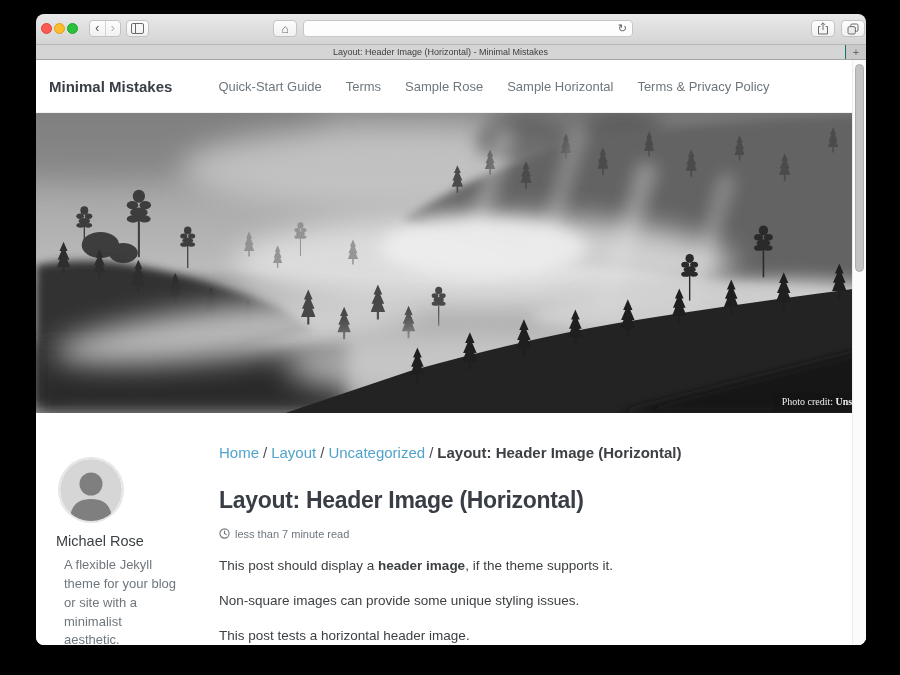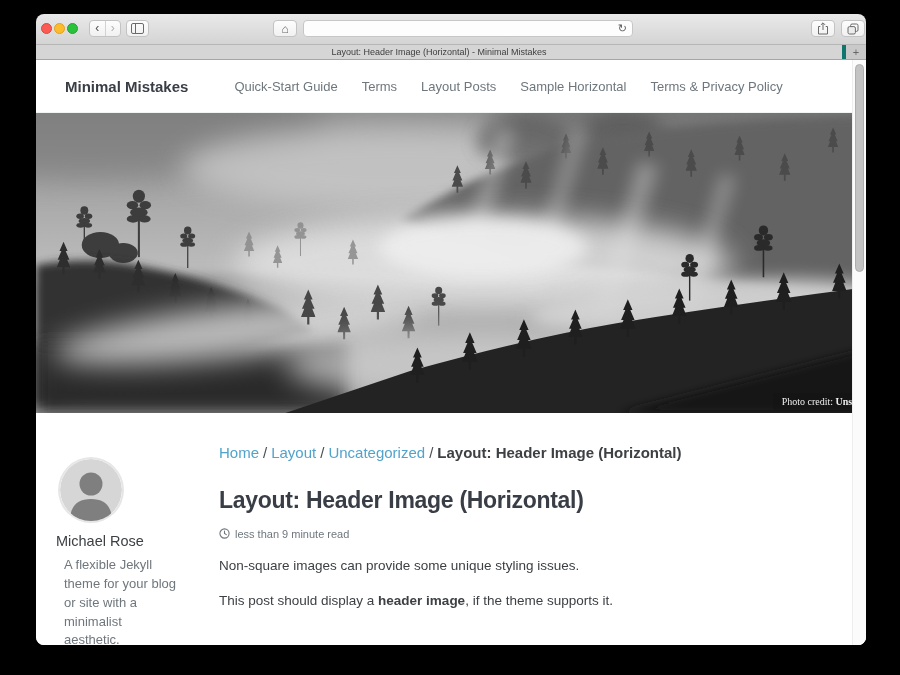--- a/index.html
+++ b/index.html
@@ -29,29 +29,29 @@
             background:#fdfdfd;border:1px solid #c6c6c6;border-radius:4px;}
   .urltext{position:absolute;left:0;right:0;top:0;bottom:0;display:flex;align-items:center;
            justify-content:center;font-size:10.5px;color:#2e2e2e;}
   .reload{position:absolute;right:5px;top:0;height:15px;display:flex;align-items:center;
           font-size:11px;color:#5a5a5a;}
   .sharebtn{left:775px;width:24px;}
   .tabsbtn{left:805px;width:24px;}
   .icon-svg{display:block;}
 
   .tabbar{height:14px;flex:0 0 14px;display:flex;background:#c9c9c9;border-bottom:1px solid #a5a5a5;}
-  .tab{flex:1;background:#d5d5d5;border-right:4px solid #0f766e;display:flex;align-items:center;
+  .tab{flex:1;background:#d5d5d5;border-right:1px solid #0f766e;display:flex;align-items:center;
        justify-content:center;font-size:9px;color:#3e3e3e;}
   .newtab{width:20px;display:flex;align-items:center;justify-content:center;
           font-size:11px;color:#666;background:#c9c9c9;}
 
   
   .viewport{position:relative;flex:1;background:#fff;display:flex;flex-direction:column;overflow:hidden;}
 
-  .masthead{height:52px;flex:0 0 52px;display:flex;align-items:center;padding-left:29px;
+  .masthead{height:52px;flex:0 0 52px;display:flex;align-items:center;padding-left:13px;
             background:#fff;border-bottom:1px solid #f2f3f3;}
   .sitetitle{font-size:15px;font-weight:bold;color:#393e46;text-decoration:none;cursor:pointer;}
   .mastnav{display:flex;align-items:center;}
   .mastnav .navlink{font-size:13px;color:#6e777d;text-decoration:none;margin-left:24px;cursor:pointer;}
   .mastnav .navlink:first-child{margin-left:46px;}
 
   .header-image{position:relative;height:300px;flex:0 0 300px;width:848px;background:#000000;overflow:hidden;}
   .forest{position:absolute;left:0;top:0;width:100%;height:100%;}
   .credit{position:absolute;right:0;bottom:3px;background:rgba(20,20,20,.55);color:#efefef;
           font-family:"Liberation Serif",serif;font-size:10px;padding:3px 9px;}
@@ -135,21 +135,21 @@
         </div>
     </div>
 
     <div class="viewport">
 
       <div class="masthead">
         <a class="sitetitle">Minimal Mistakes</a>
         <nav class="mastnav">
           <a class="navlink">Quick-Start Guide</a>
           <a class="navlink">Terms</a>
-          <a class="navlink">Layout Posts</a>
+          <a class="navlink">Sample Rose</a>
           <a class="navlink">Sample Horizontal</a>
           <a class="navlink">Terms &amp; Privacy Policy</a>
         </nav>
       </div>
 
       <div class="header-image">
         <svg class="forest" viewBox="0 0 816 300" preserveAspectRatio="none">
           <defs>
             <linearGradient id="sky" x1="0" y1="0" x2="0" y2="1">
               <stop offset="0" stop-color="#8e8e8e"></stop>
@@ -283,25 +283,26 @@
             <a class="crumb">Home</a><span class="sep">/</span><a class="crumb">Layout</a><span class="sep">/</span><a class="crumb">Uncategorized</a><span class="sep">/</span><span class="current">Layout: Header Image (Horizontal)</span>
           </div>
 
           <h1 class="pagetitle">Layout: Header Image (Horizontal)</h1>
 
           <div class="meta">
             <svg width="11" height="11" viewBox="0 0 12 12">
               <circle cx="6" cy="6" r="5" fill="none" stroke="#6f777d" stroke-width="1.2"></circle>
               <path d="M6 3.2 V6 L8 7.2" fill="none" stroke="#6f777d" stroke-width="1.2" stroke-linecap="round"></path>
             </svg>
-            <span>less than 9 minute read</span>
+            <span>less than 7 minute read</span>
           </div>
 
+          <p class="para"><span>This post should display a </span><b>header image</b><span>, if the theme supports it.</span></p>
           <p class="para"><span>Non-square images can provide some unique styling issues.</span><b></b><span></span></p>
-          <p class="para"><span>This post should display a </span><b>header image</b><span>, if the theme supports it.</span></p>
+          <p class="para"><span>This post tests a horizontal header image.</span><b></b><span></span></p>
         </div>
       </div>
 
       <div class="scrollbar">
         <div class="thumb"></div>
       </div>
     </div>
 
   </div>
 </div>

